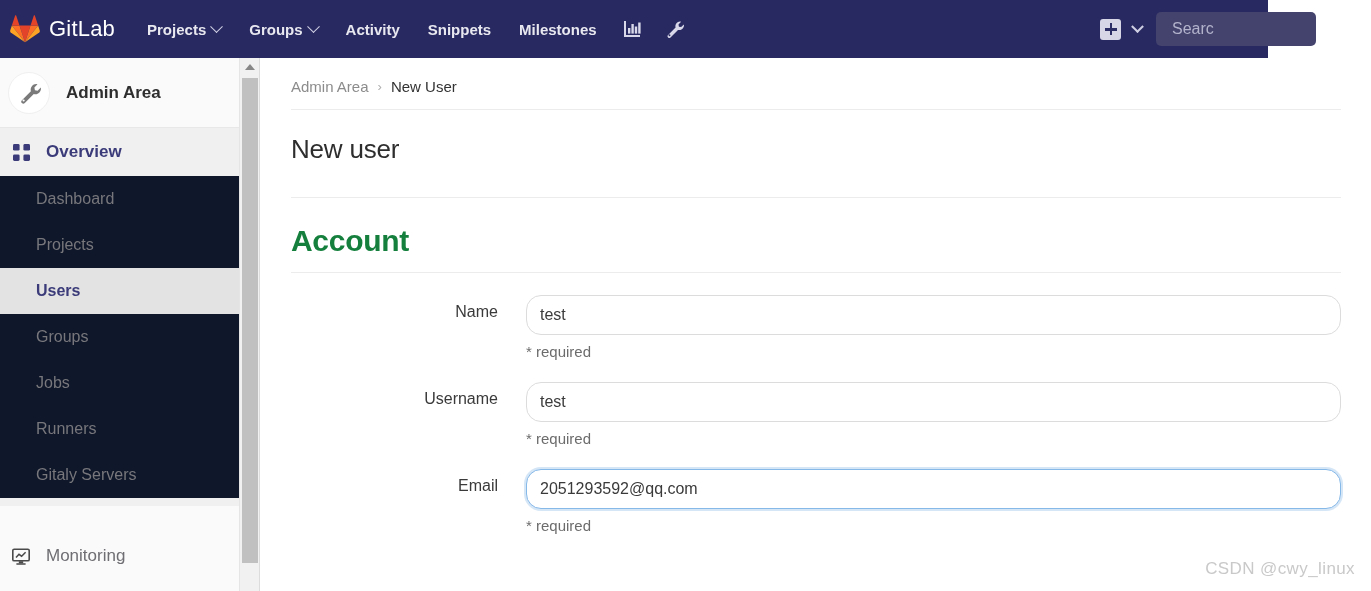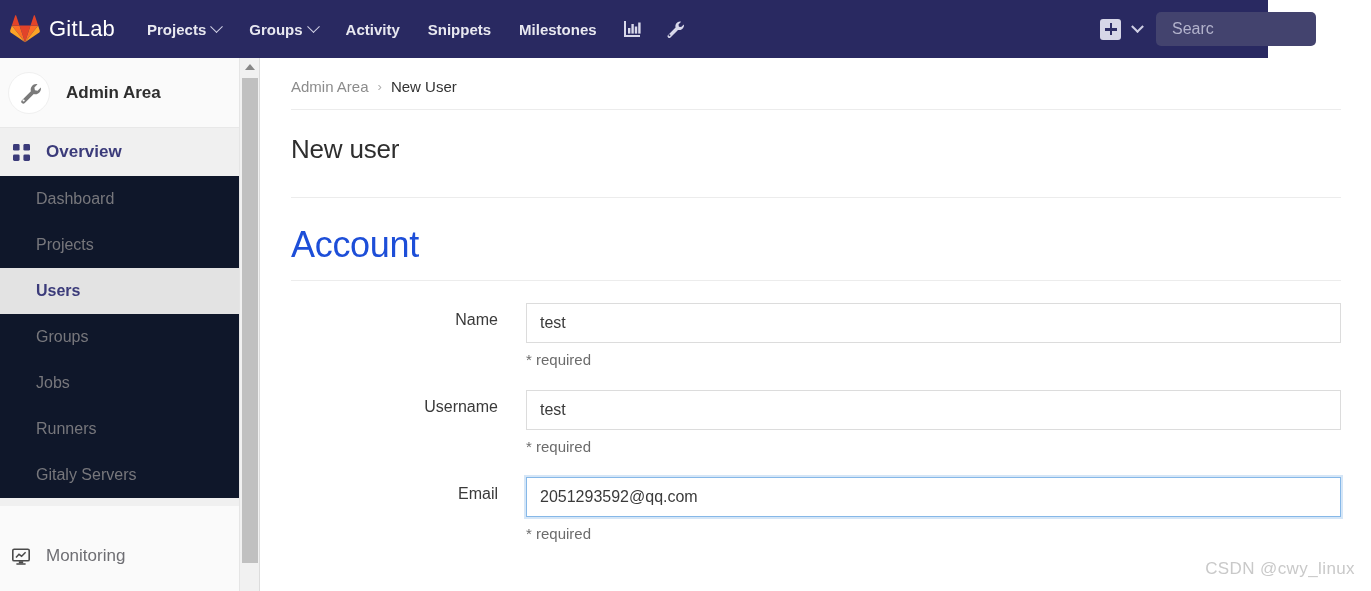--- a/index.html
+++ b/index.html
@@ -267,23 +267,23 @@
     font-weight: 400;
     color: #2e2e2e;
     padding: 24px 0 0 30px;
     letter-spacing: -.2px;
   }
   .title-rule {
     margin: 32px 30px 0 30px;
     border-top: 1px solid #ececec;
   }
   .section-title {
-    font-size: 36px;
-    font-weight: 400;
-    color: #1d4ed8;
+    font-size: 30px;
+    font-weight: 700;
+    color: #15803d;
     padding: 26px 0 0 30px;
     letter-spacing: -.3px;
   }
   .section-rule {
     margin: 14px 30px 0 30px;
     border-top: 1px solid #ececec;
   }
 
   .form-group {
     display: flex;
@@ -297,21 +297,21 @@
     padding-top: 8px;
     font-size: 16px;
     color: #3a3a3a;
     flex: 0 0 265px;
   }
   .form-control-wrap { flex: 1 1 auto; padding-right: 0; }
   .form-input {
     width: 815px;
     height: 40px;
     border: 1px solid #dcdcdc;
-    border-radius: 0;
+    border-radius: 15px;
     padding: 0 13px;
     font-size: 16px;
     color: #3a3a3a;
     font-family: "Liberation Sans", sans-serif;
     background: #fff;
     outline: none;
   }
   .form-input.focused {
     border: 1px solid #86b8e8;
     box-shadow: 0 0 0 2px rgba(134,184,232,.35);

